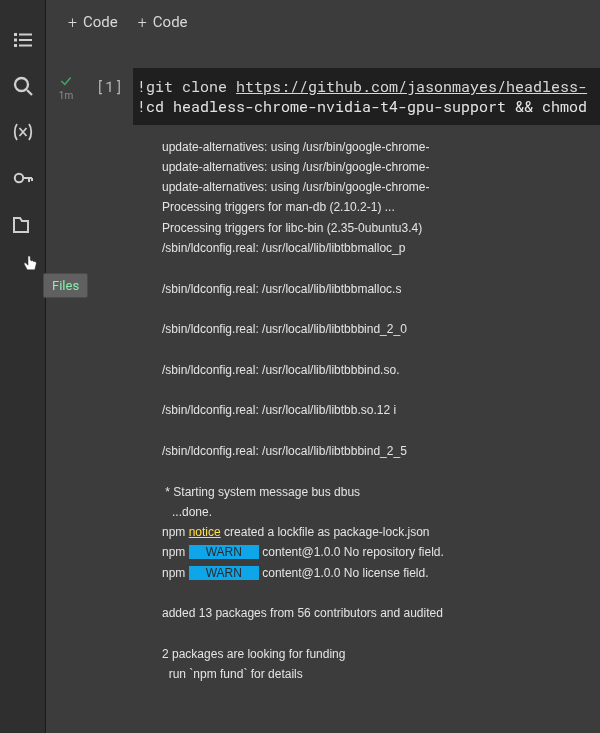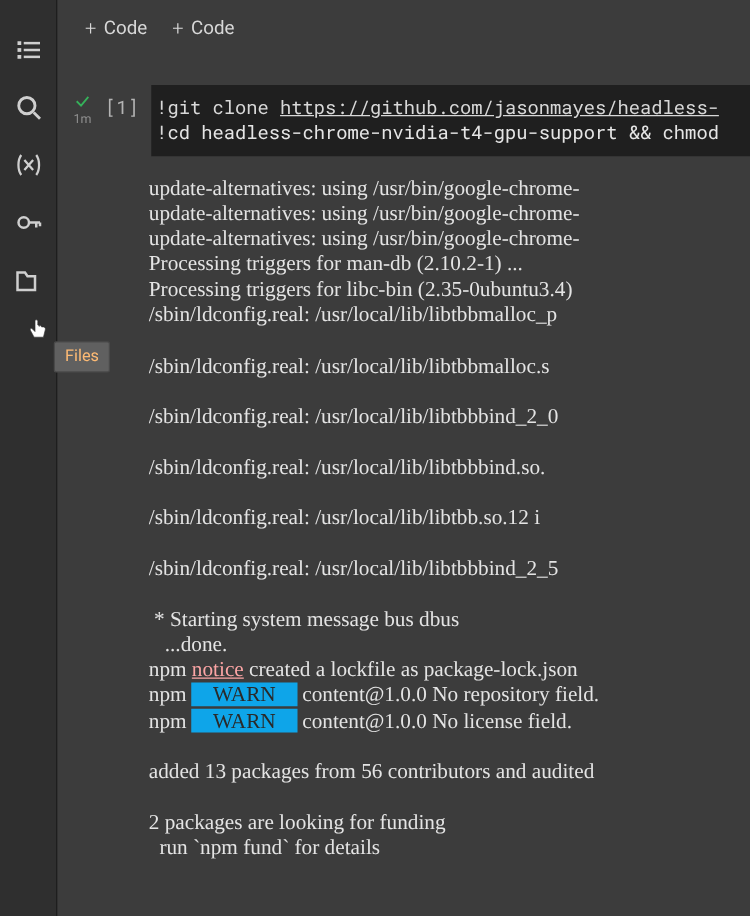--- a/index.html
+++ b/index.html
@@ -29,21 +29,21 @@
     .cursor {
       position: absolute;
       width: 18px; height: 22px;
       color: #fff;
       pointer-events: none;
       z-index: 50;
     }
     .tooltip {
       position: absolute;
       background: #606060;
-      color: #fdba74;
+      color: #86efac;
       font-size: 13px;
       padding: 4px 8px;
       border: 1px solid #4a4a4a;
       border-radius: 2px;
       z-index: 40;
     }
     .main {
       position: absolute; left: 46px; right: 0; top: 0; bottom: 0;
       background: #3c3c3c;
     }
@@ -56,21 +56,21 @@
     }
     .tool-btn {
       display: flex; align-items: center; gap: 6px;
       cursor: pointer;
       color: #d8d8d8;
     }
     .tool-btn .plus { font-size: 16px; font-weight: 300; color: #d8d8d8; }
     .cell {
       margin: 24px 0 0 10px;
       display: flex;
-      gap: 8px;
+      gap: 20px;
     }
     .exec-gutter {
       flex: 0 0 20px;
       display: flex; flex-direction: column; align-items: center;
       padding-top: 6px;
     }
     .check {
       color: #35b15a;
       fill: none;
       stroke: #35b15a;
@@ -97,31 +97,31 @@
       padding: 8px 4px;
       color: #d8d8d8;
       white-space: nowrap;
       overflow: hidden;
     }
     .code-line { line-height: 1.35; }
     .bang { color: #d8d8d8; }
     .url { text-decoration: underline; color: #d8d8d8; }
     .resolve { color: #e5e5e5; }
     .output {
-      font-family: Liberation Serif, serif;
-      font-size: 17px;
+      font-family: Liberation Sans, sans-serif;
+      font-size: 12px;
       color: #e4e4e4;
       white-space: pre;
       padding: 14px 0 0 0;
-      margin-left: 35px;
+      margin-left: 66px;
       line-height: 1.4;
       overflow: hidden;
     }
     .output .row { height: 20.3px; }
-    .notice-link { color: #fca5a5; text-decoration: underline; }
+    .notice-link { color: #fde047; text-decoration: underline; }
     .warn {
       background: #0ea5e9;
       color: #2a2a2a;
       padding: 0 17px;
     }
   </style>
 </head>
 <body>
 
 <div class="sidebar">

